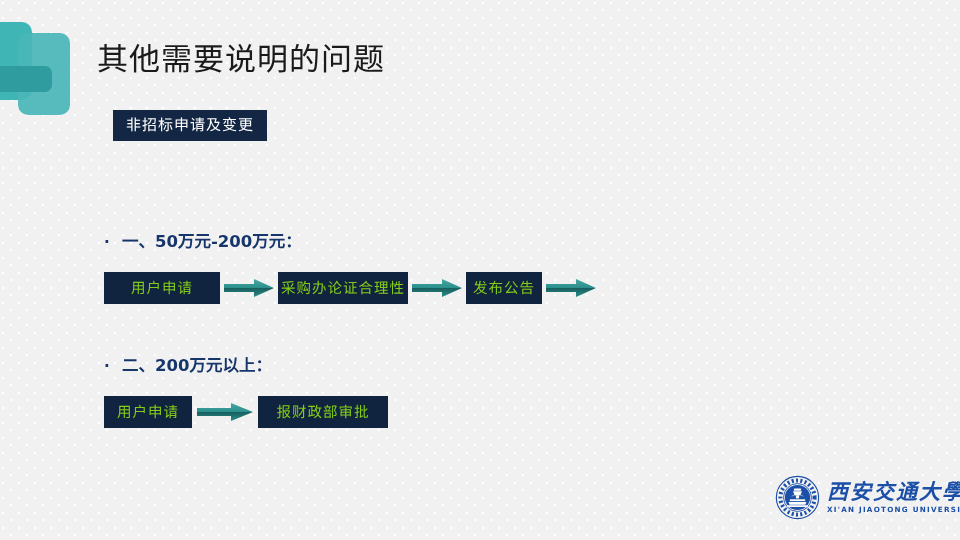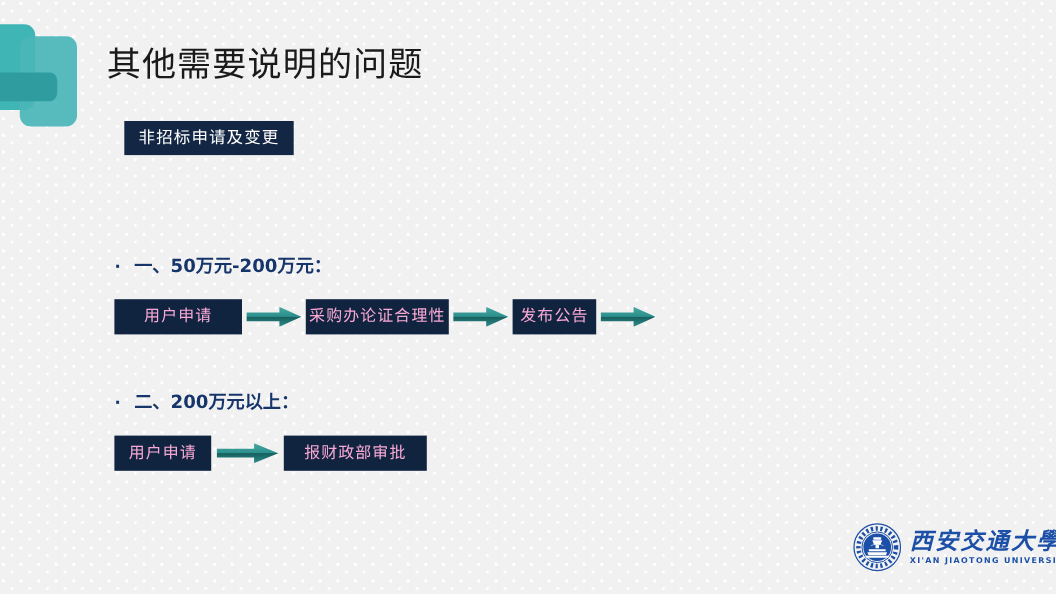--- a/index.html
+++ b/index.html
@@ -129,21 +129,21 @@
   .flow {
     position: absolute;
     display: flex;
     align-items: center;
   }
   .flow-1 { left: 104px; top: 272px; }
   .flow-2 { left: 104px; top: 396px; }
 
   .node {
     background: #10243f;
-    color: #f9a8d4;
+    color: #84cc16;
     font-size: 14.5px;
     line-height: 17px;
     letter-spacing: 1px;
     text-align: center;
     display: flex;
     align-items: center;
     justify-content: center;
     height: 32px;
     box-sizing: border-box;
     white-space: nowrap;

